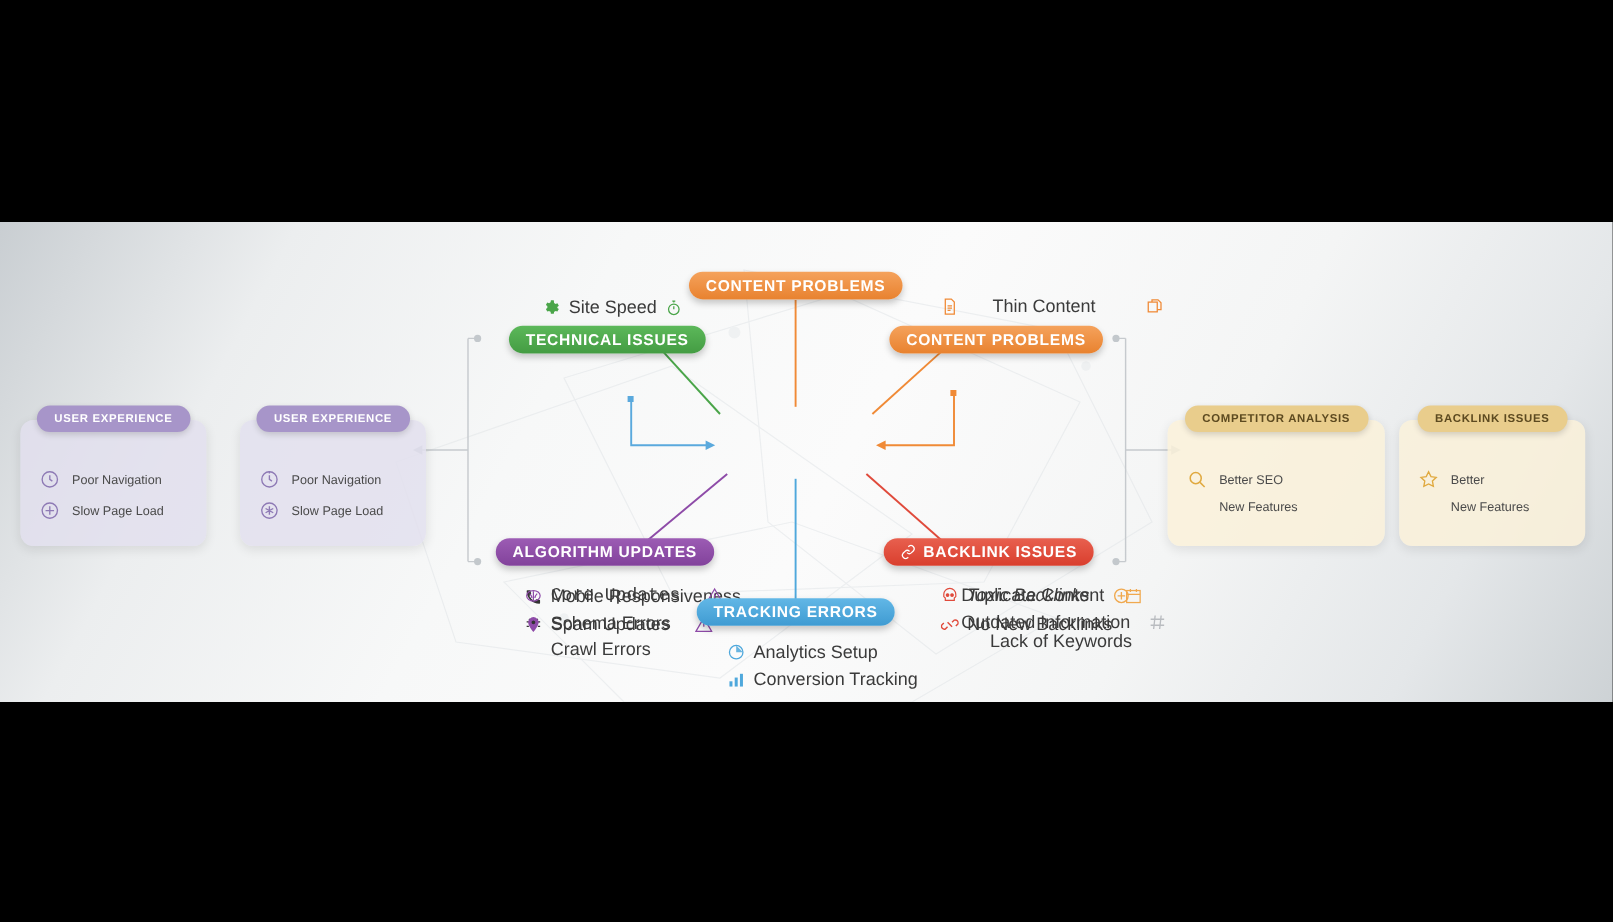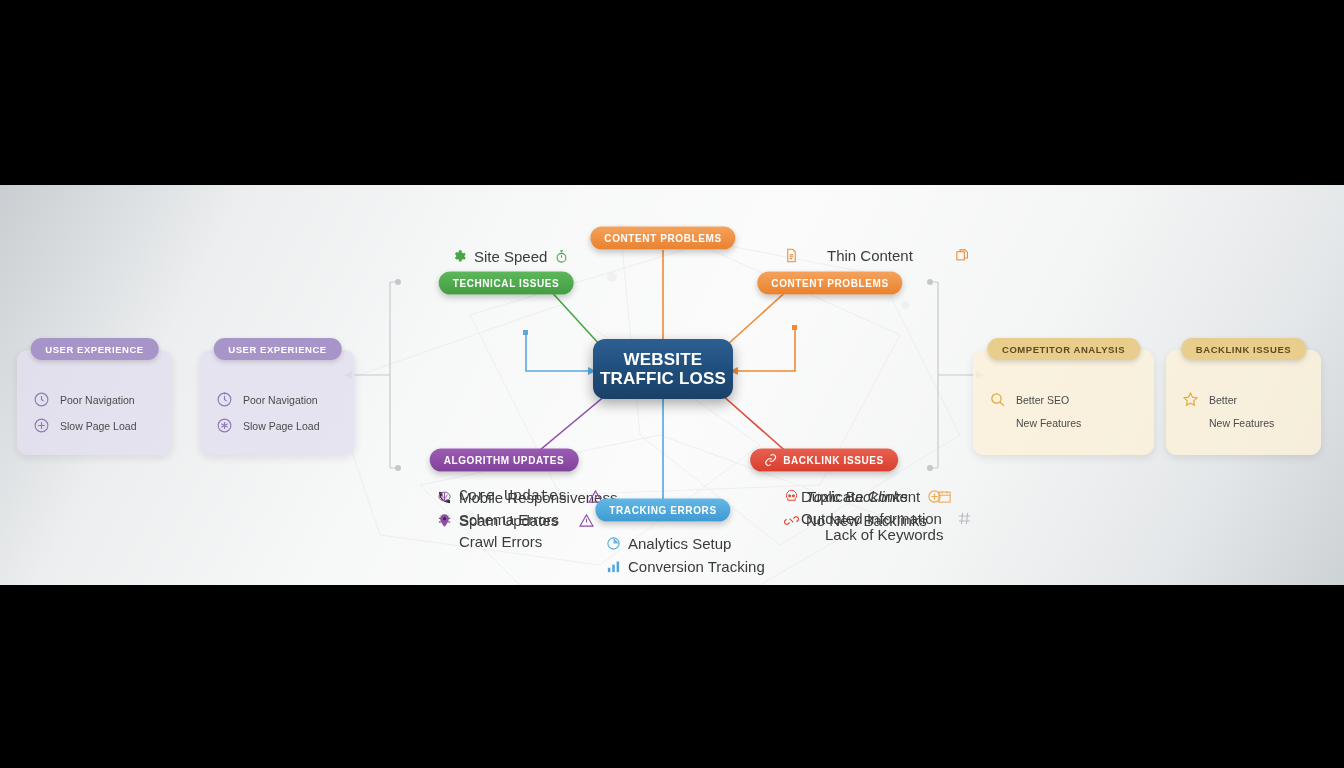--- a/index.html
+++ b/index.html
@@ -8,21 +8,21 @@
   #letterbox-top,#letterbox-bottom{position:absolute;left:0;width:1344px;background:#000;}
   #letterbox-top{top:0;height:185px;}
   #letterbox-bottom{top:585px;height:183px;}
   #canvas{position:absolute;left:0;top:185px;width:1344px;height:400px;
     background:linear-gradient(118deg,#c9ced2 0%,#eceeef 16%,#f7f8f8 34%,#fbfbfb 52%,#f4f5f5 72%,#e4e7e9 88%,#cdd2d5 100%);
     overflow:hidden;}
   #watermarks{position:absolute;inset:0;opacity:.5;}
   svg.layer{position:absolute;left:0;top:0;width:1344px;height:400px;overflow:visible;}
 
   .pill{position:absolute;display:flex;align-items:center;gap:6px;height:23px;padding:0 14px;
-    border-radius:12px;color:#fff;font-size:10px;font-weight:bold;letter-spacing:.6px;
+    border-radius:12px;color:#fff;font-size:13px;font-weight:bold;letter-spacing:.6px;
     white-space:nowrap;box-shadow:0 3px 6px rgba(0,0,0,.22);transform:translate(-50%,-50%);}
   .center-node{position:absolute;left:663px;top:184px;transform:translate(-50%,-50%);
     width:140px;height:60px;border-radius:12px;
     background:linear-gradient(180deg,#2c5f91 0%,#1f4d7a 55%,#1b4068 100%);
     display:flex;flex-direction:column;align-items:center;justify-content:center;
     box-shadow:0 5px 13px rgba(0,0,0,.33);}
   .center-node span{color:#fff;font-weight:bold;font-size:17px;line-height:19px;letter-spacing:.2px;}
 
   .leaf{position:absolute;display:flex;align-items:center;gap:7px;white-space:nowrap;
     font-size:15px;color:#3b3b3b;text-align:right;}
@@ -96,24 +96,20 @@
       <polygon points="344,190 352,186 352,194" fill="#c3c8cc"></polygon>
 
       <path d="M938 97 L938 283" fill="none" stroke="#c6cace" stroke-width="1.2"></path>
       <path d="M938 97 L930 97 M938 283 L930 283" stroke="#c6cace" stroke-width="1.2" fill="none"></path>
       <line x1="938" y1="190" x2="978" y2="190" stroke="#c6cace" stroke-width="1.2"></line>
       <circle cx="930" cy="97" r="3" fill="#c3c8cc"></circle>
       <circle cx="930" cy="283" r="3" fill="#c3c8cc"></circle>
       <polygon points="984,190 976,186 976,194" fill="#c3c8cc"></polygon>
     </svg>
 
-    <div class="center-node">
-      <span>WEBSITE</span>
-      <span>TRAFFIC LOSS</span>
-    </div>
 
     <div class="pill" style="left:506px;top:98px;background:linear-gradient(180deg,#5cb85a,#449c43);">
       <span>TECHNICAL ISSUES</span>
     </div>
 
     <div class="leaf" style="left:452px;top:63px;">
       <span class="ic">
         <svg viewBox="0 0 24 24" fill="#4aa549">
             <path d="M12 8a4 4 0 104 4 4 4 0 00-4-4zm0 6.2A2.2 2.2 0 1114.2 12 2.2 2.2 0 0112 14.2zM20 12a7.9 7.9 0 00-.1-1.2l2-1.5-1.9-3.3-2.4.9a8 8 0 00-2-1.2L15.2 2h-3.9l-.4 2.6a8 8 0 00-2 1.2l-2.4-.9L4.6 8.2l2 1.5A7.9 7.9 0 006.5 11a7.9 7.9 0 00.1 1.2l-2 1.5 1.9 3.3 2.4-.9a8 8 0 002 1.2l.4 2.7h3.9l.4-2.7a8 8 0 002-1.2l2.4.9 1.9-3.3-2-1.5A7.9 7.9 0 0020 12z"></path>
           </svg>

